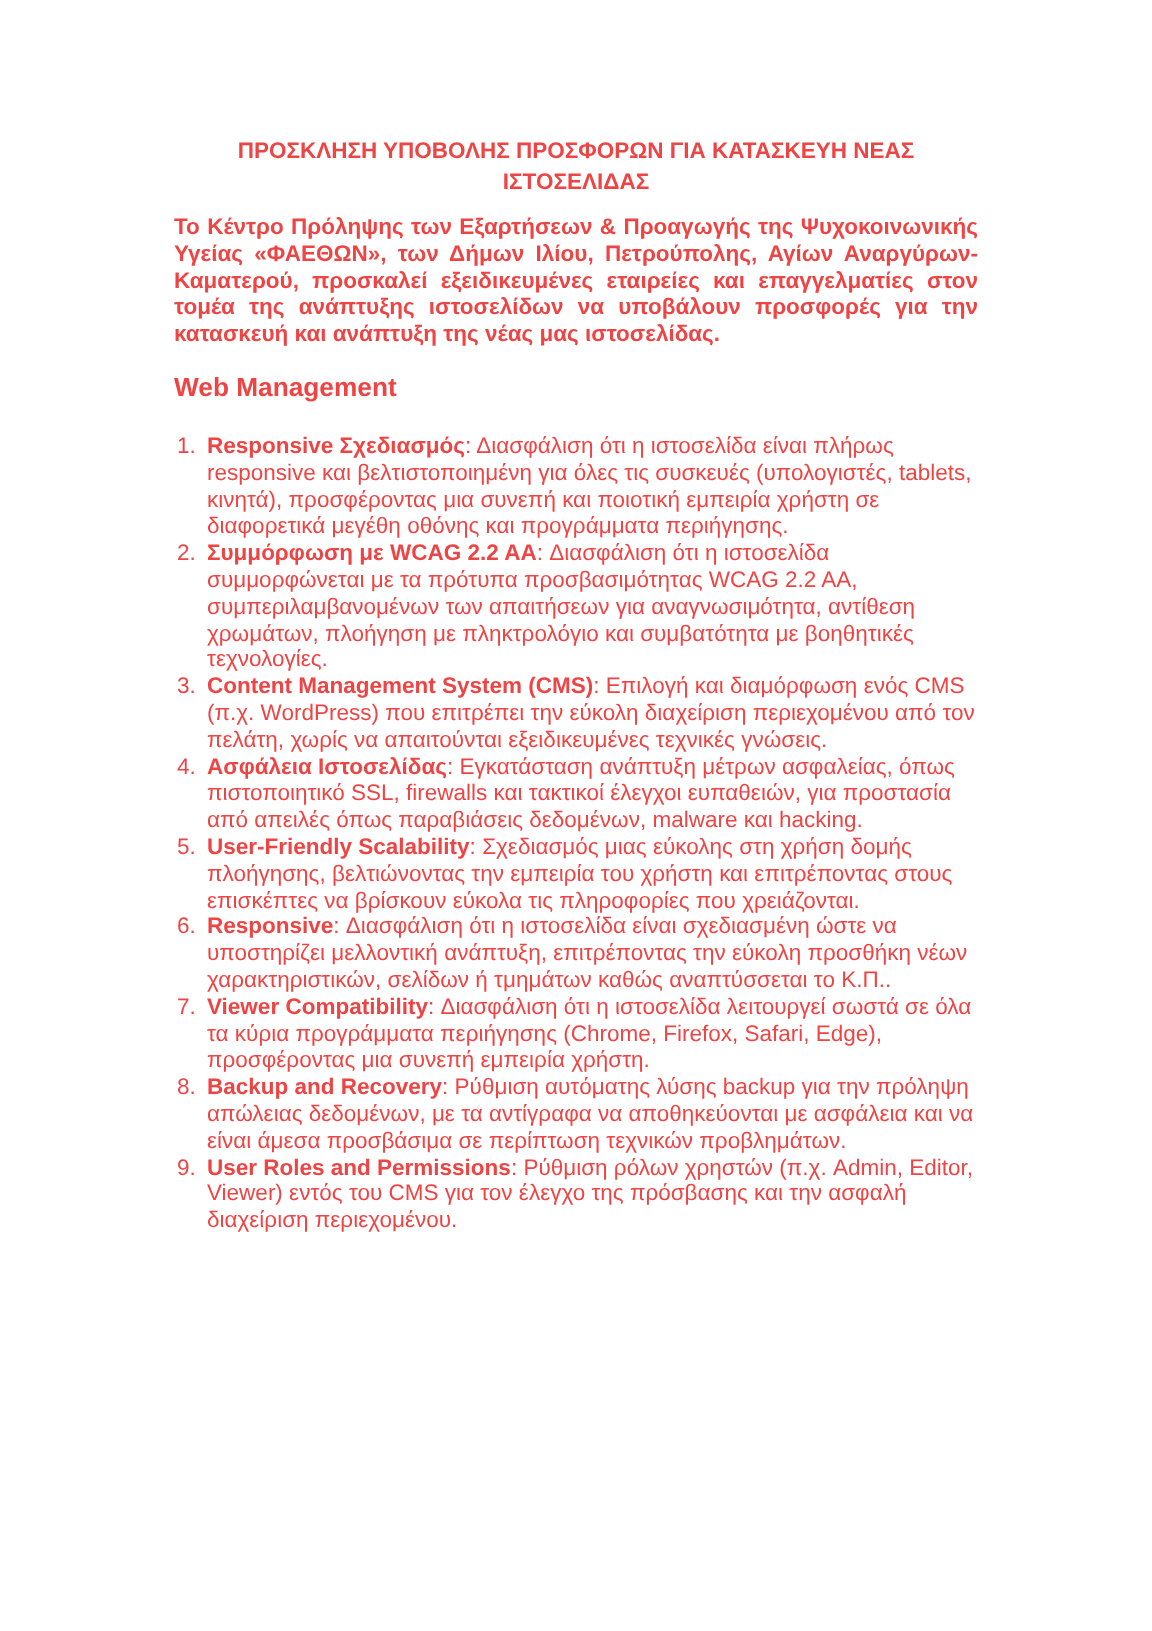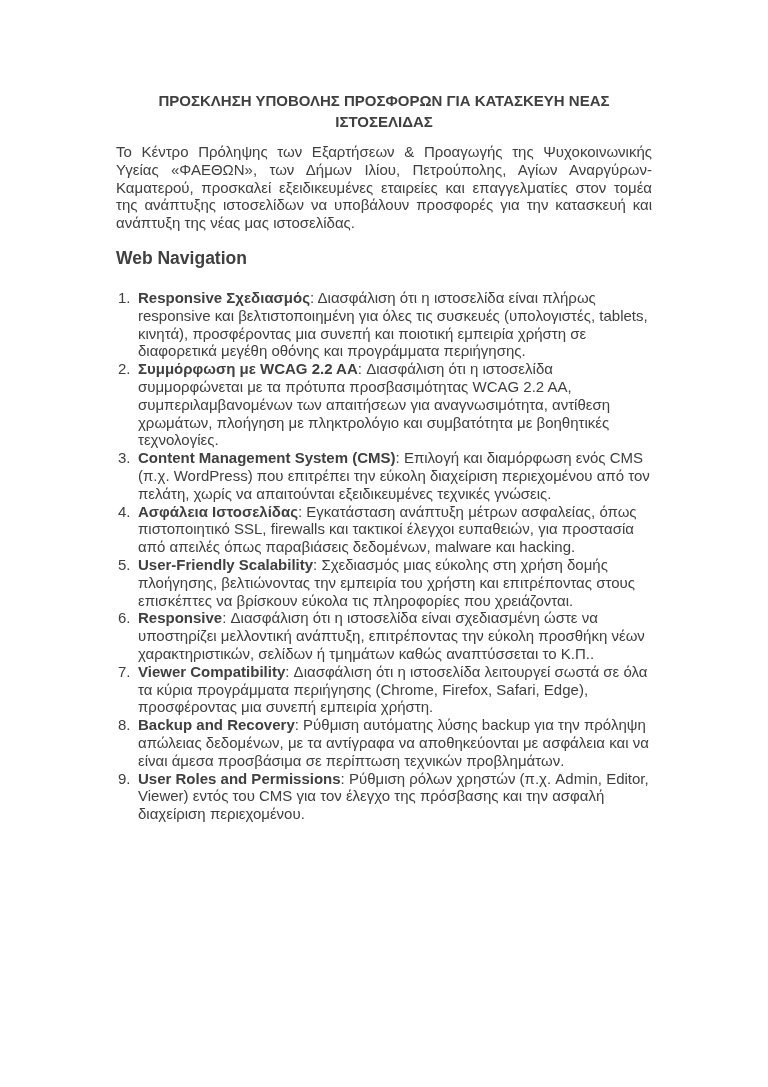--- a/index.html
+++ b/index.html
@@ -11,35 +11,36 @@
     width: 768px;
     height: 1087px;
     overflow: hidden;
   }
   .page {
     box-sizing: border-box;
     width: 768px;
     height: 1087px;
     padding: 91px 116px 0 116px;
     background: #ffffff;
-    color: #404040;
+    color: #ef4444;
     font-family: "Liberation Sans", sans-serif;
   }
   .doc-title {
     font-size: 15px;
     line-height: 20.5px;
     font-weight: bold;
     text-align: center;
     margin: 0 0 11px 0;
   }
   .intro {
     font-size: 15px;
     line-height: 17.8px;
     text-align: justify;
     margin: 0;
+    font-weight: bold;
   }
   .section-heading {
     font-size: 22px;
     line-height: 28px;
     font-weight: bold;
     margin: 13px 0 0 0;
   }
   .subsection-heading {
     font-size: 17.5px;
     line-height: 22px;
@@ -77,21 +78,21 @@
 </style>
 </head>
 <body>
 
 <div class="page">
   <h1 class="doc-title">ΠΡΟΣΚΛΗΣΗ ΥΠΟΒΟΛΗΣ ΠΡΟΣΦΟΡΩΝ ΓΙΑ ΚΑΤΑΣΚΕΥΗ ΝΕΑΣ ΙΣΤΟΣΕΛΙΔΑΣ</h1>
 
   <p class="intro">Το Κέντρο Πρόληψης των Εξαρτήσεων &amp; Προαγωγής της Ψυχοκοινωνικής Υγείας «ΦΑΕΘΩΝ», των Δήμων Ιλίου, Πετρούπολης, Αγίων Αναργύρων-Καματερού, προσκαλεί εξειδικευμένες εταιρείες και επαγγελματίες στον τομέα της ανάπτυξης ιστοσελίδων να υποβάλουν προσφορές για την κατασκευή και ανάπτυξη της νέας μας ιστοσελίδας.</p>
 
 
-  <h3 class="subsection-heading">Web Navigation</h3>
+  <h3 class="subsection-heading">Web Management</h3>
 
   <ol class="req-list" id="req-list">
       <li class="req-item">
         <span class="req-num">1.</span>
         <span class="req-body"><span class="req-term">Responsive Σχεδιασμός</span><span class="req-desc">Διασφάλιση ότι η ιστοσελίδα είναι πλήρως responsive και βελτιστοποιημένη για όλες τις συσκευές (υπολογιστές, tablets, κινητά), προσφέροντας μια συνεπή και ποιοτική εμπειρία χρήστη σε διαφορετικά μεγέθη οθόνης και προγράμματα περιήγησης.</span></span>
       </li>
       <li class="req-item">
         <span class="req-num">2.</span>
         <span class="req-body"><span class="req-term">Συμμόρφωση με WCAG 2.2 AA</span><span class="req-desc">Διασφάλιση ότι η ιστοσελίδα συμμορφώνεται με τα πρότυπα προσβασιμότητας WCAG 2.2 AA, συμπεριλαμβανομένων των απαιτήσεων για αναγνωσιμότητα, αντίθεση χρωμάτων, πλοήγηση με πληκτρολόγιο και συμβατότητα με βοηθητικές τεχνολογίες.</span></span>
       </li>

